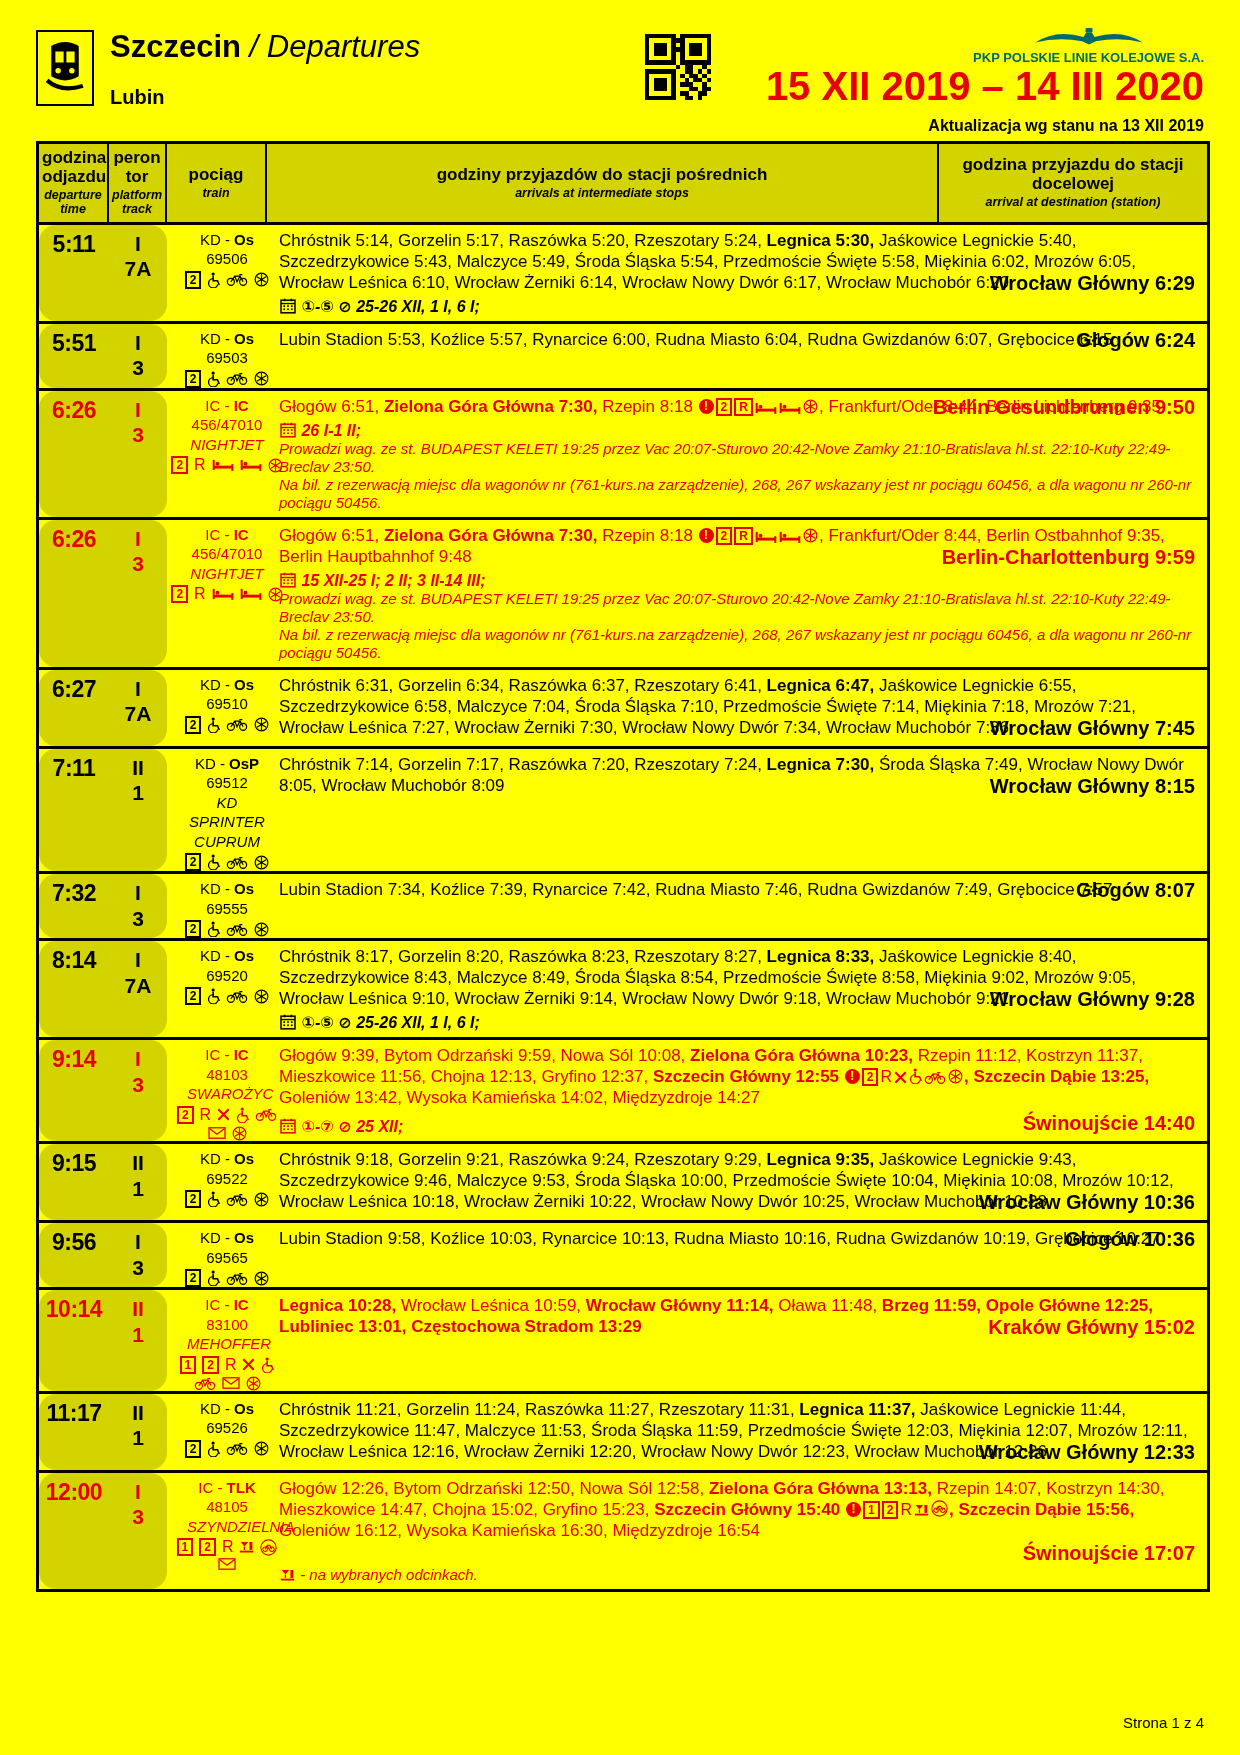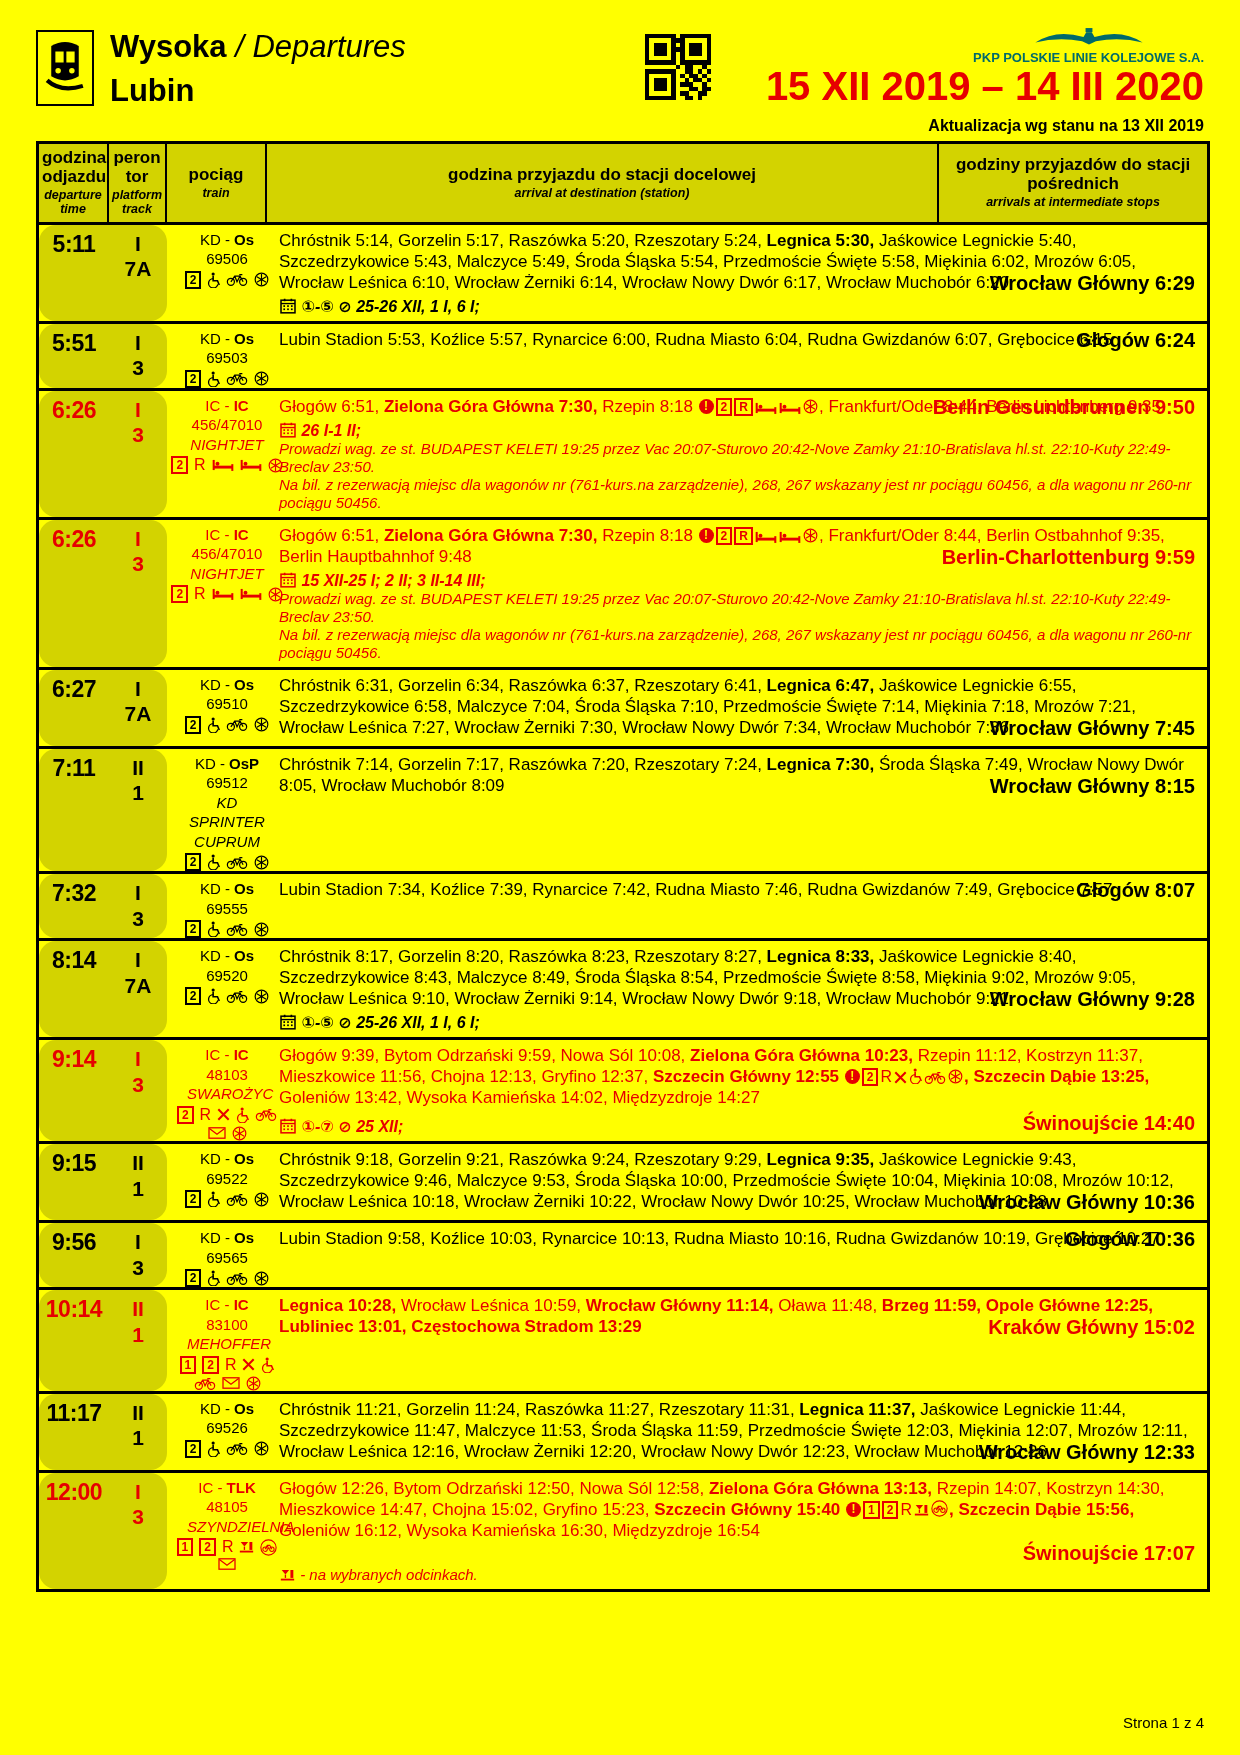--- a/index.html
+++ b/index.html
@@ -7,21 +7,21 @@
     --yellow:#ffff00; --panel:#d3d300; --red:#e60000; --teal:#006a6a; --lh:21px;
   }
   .page{position:relative;width:1240px;height:1755px;background:var(--yellow);
         overflow:hidden;font-family:"Liberation Sans","DejaVu Sans",sans-serif;color:#000;}
   
   .hdr-left{position:absolute;left:36px;top:30px;display:flex;gap:16px;align-items:flex-start;}
   .train-box{width:54px;height:72px;border:2px solid #000;display:flex;align-items:center;justify-content:center;background:var(--yellow);}
   .title-line{font-size:31px;line-height:1.1;white-space:nowrap;}
   .t-pl{font-weight:700;}
   .t-en{font-style:italic;}
-  .station{font-size:31px;font-weight:700;margin-top:9px;}
+  .station{font-size:20px;font-weight:700;margin-top:22px;}
   .qr{position:absolute;left:645px;top:34px;width:66px;height:66px;}
   .logo{position:absolute;right:36px;top:26px;text-align:center;color:var(--teal);}
   .logo-text{font-size:13px;font-weight:700;white-space:nowrap;margin-top:-2px;}
   .period{position:absolute;right:36px;top:64px;font-size:40px;font-weight:700;color:var(--red);white-space:nowrap;letter-spacing:0;}
   .update{position:absolute;right:36px;top:117px;font-size:16px;font-weight:700;white-space:nowrap;}
   
   .table{position:absolute;left:36px;top:141px;width:1168px;border:3px solid #000;background:var(--yellow);}
   .thead{display:grid;grid-template-columns:70px 58px 100px 1fr 268px;background:var(--panel);border-bottom:3px solid #000;}
   .th{border-right:2px solid #000;text-align:center;padding:4px 3px 5px;display:flex;flex-direction:column;justify-content:center;}
   .th:last-child{border-right:none;}
@@ -68,21 +68,21 @@
         <path d="M6 4 Q16 -2 26 4 L26 26 Q16 32 6 26 Z" fill="#000"></path>
         <rect x="9" y="8" width="6" height="8" fill="#ffff00"></rect>
         <rect x="17" y="8" width="6" height="8" fill="#ffff00"></rect>
         <circle cx="11" cy="22" r="2" fill="#ffff00"></circle>
         <circle cx="21" cy="22" r="2" fill="#ffff00"></circle>
         <path d="M3 29 Q13 38 29 33" stroke="#000" stroke-width="3" fill="none"></path>
       </svg>
     </div>
     <div>
       <div class="title-line">
-        <span class="t-pl">Wysoka</span><span class="t-en"> / Departures</span>
+        <span class="t-pl">Szczecin</span><span class="t-en"> / Departures</span>
       </div>
       <div class="station">Lubin</div>
     </div>
   </div>
 
   <div class="qr" id="qr"><svg viewBox="0 0 15 15" width="66" height="66" shape-rendering="crispEdges">
         <rect x="0" y="0" width="1" height="1" fill="#000"></rect>
         <rect x="1" y="0" width="1" height="1" fill="#000"></rect>
         <rect x="2" y="0" width="1" height="1" fill="#000"></rect>
         <rect x="3" y="0" width="1" height="1" fill="#000"></rect>
@@ -235,26 +235,26 @@
       </div>
       <div class="th">
         <span class="pl">peron tor</span>
         <span class="en">platform track</span>
       </div>
       <div class="th">
         <span class="pl">pociąg</span>
         <span class="en">train</span>
       </div>
       <div class="th">
+        <span class="pl">godziny przyjazdów do stacji pośrednich</span>
+        <span class="en">arrivals at intermediate stops</span>
+      </div>
+      <div class="th">
         <span class="pl">godzina przyjazdu do stacji docelowej</span>
         <span class="en">arrival at destination (station)</span>
-      </div>
-      <div class="th">
-        <span class="pl">godziny przyjazdów do stacji pośrednich</span>
-        <span class="en">arrivals at intermediate stops</span>
       </div>
     </div>
     <div id="tbody">
         <div class="row">
           <div class="cell-left">
             <div class="time">5:11</div>
             <div class="pt">
               <div>I</div>
               <div>7A</div>
             </div>

